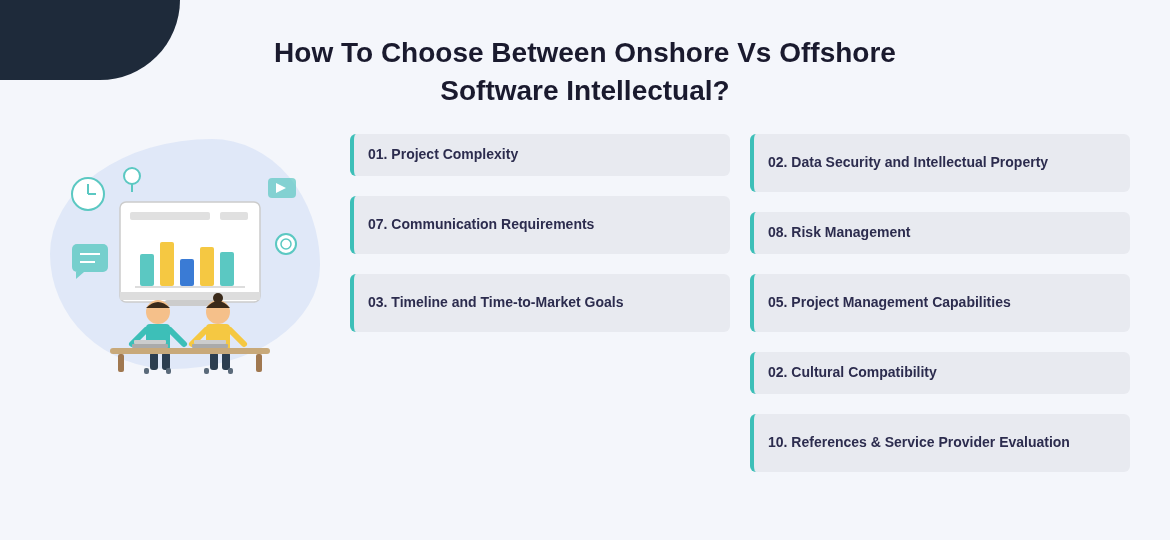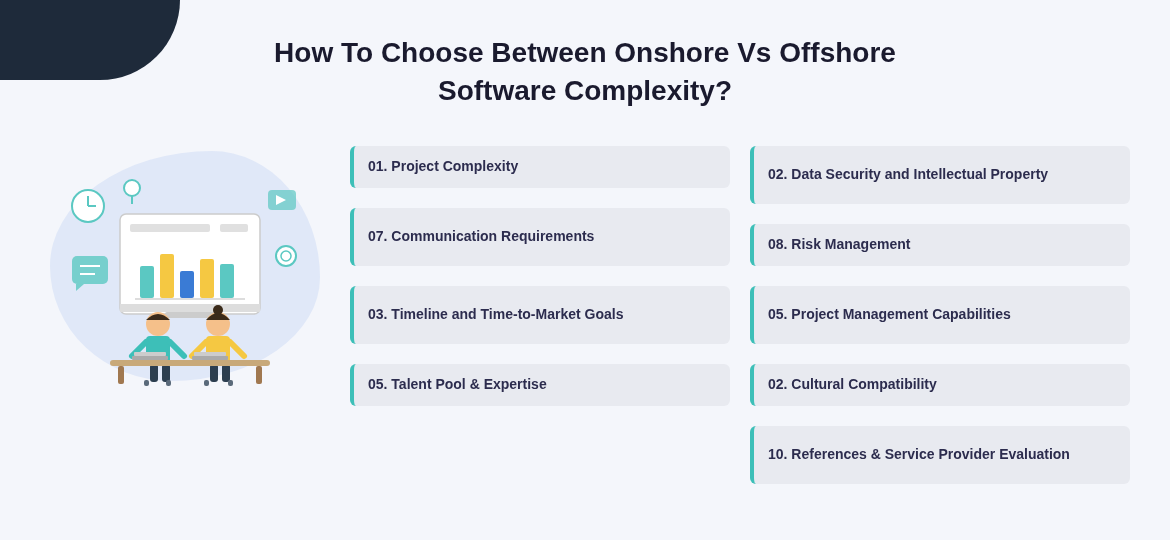--- a/index.html
+++ b/index.html
@@ -26,21 +26,21 @@
       height: 540px;
       display: flex;
       flex-direction: column;
       align-items: center;
       padding: 30px 40px 20px;
       position: relative;
     }
 
     .title-block {
       text-align: center;
-      margin-bottom: 36px;
+      margin-bottom: 24px;
       margin-top: 4px;
     }
 
     .main-title {
       font-size: 28px;
       font-weight: 700;
       color: #1a1a2e;
       line-height: 1.35;
     }
 
@@ -107,21 +107,21 @@
 </head>
 <body>
 
 <div class="corner-decoration"></div>
 
 <div class="page-wrapper">
 
   <div class="title-block">
     <div class="main-title">
       <span>How To Choose Between Onshore Vs Offshore</span><br>
-      <span>Software Complexity?</span>
+      <span>Software Intellectual?</span>
     </div>
   </div>
 
   <div class="content-area">
 
     <div class="illustration-area">
       <div class="blob-bg"></div>
       <svg class="illustration-svg" width="270" height="240" viewBox="0 0 270 240" fill="none" xmlns="http://www.w3.org/2000/svg">
 
         <circle cx="38" cy="60" r="16" stroke="#5bc8c2" stroke-width="2" fill="white"></circle>
@@ -198,21 +198,20 @@
 
         <rect x="154" y="234" width="5" height="6" rx="2" fill="#5a6a7a"></rect>
         <rect x="178" y="234" width="5" height="6" rx="2" fill="#5a6a7a"></rect>
       </svg>
     </div>
 
     <div class="column" id="left-col">
         <div class="list-item">01. Project Complexity</div>
         <div class="list-item tall">07. Communication Requirements</div>
         <div class="list-item tall">03. Timeline and Time-to-Market Goals</div>
-        <div class="list-item">05. Talent Pool &amp; Expertise</div>
       </div>
 
     <div class="column" id="right-col">
         <div class="list-item tall">02. Data Security and Intellectual Property</div>
         <div class="list-item">08. Risk Management</div>
         <div class="list-item tall">05. Project Management Capabilities</div>
         <div class="list-item">02. Cultural Compatibility</div>
         <div class="list-item tall">10. References &amp; Service Provider Evaluation</div>
       </div>
 

